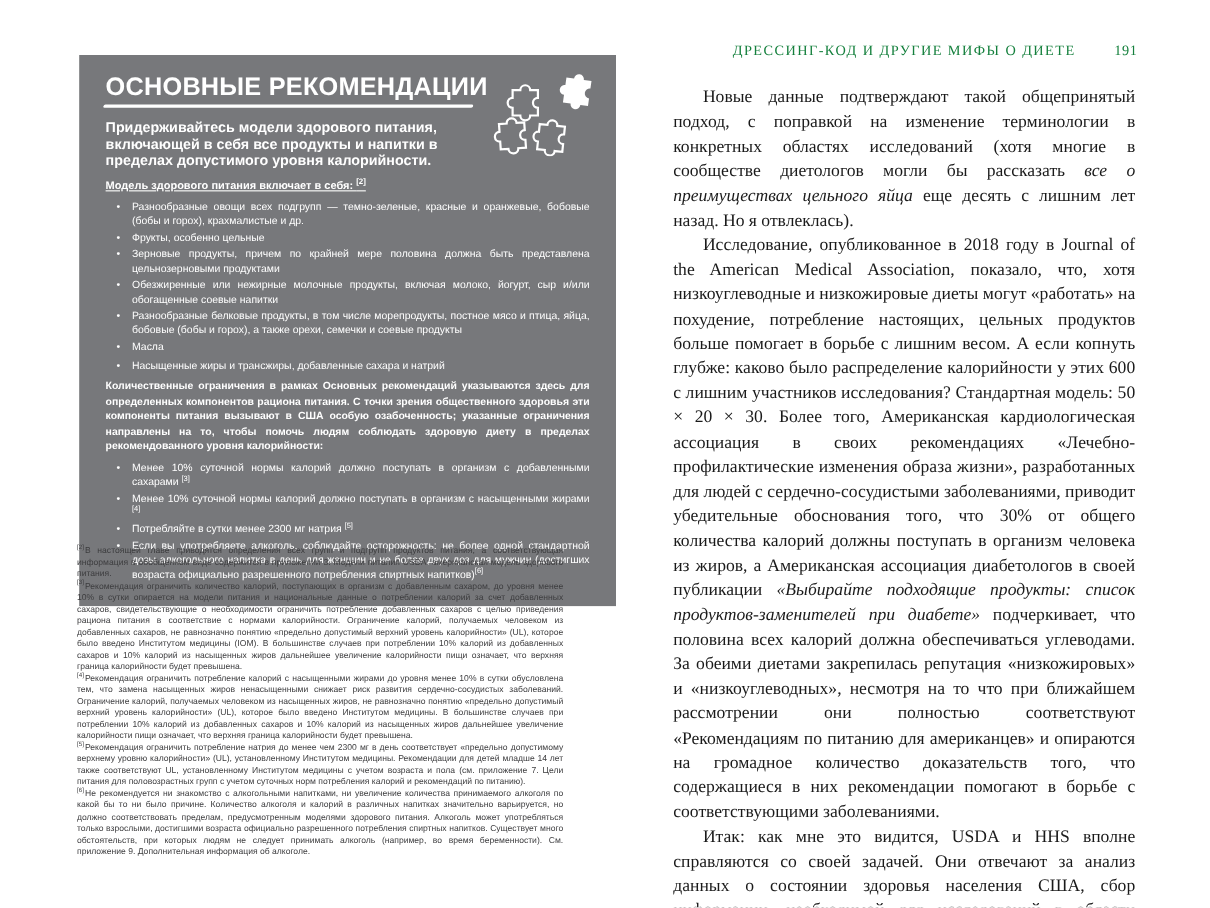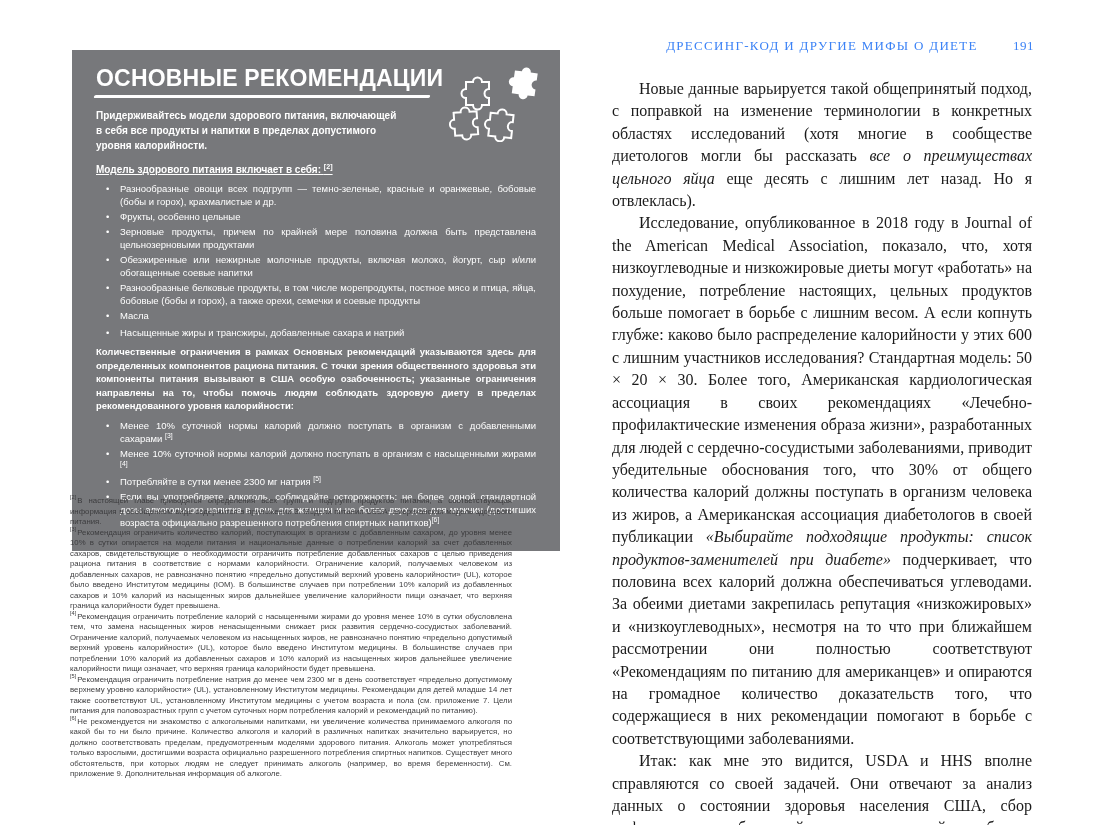--- a/index.html
+++ b/index.html
@@ -10,38 +10,38 @@
   .left-page{position:absolute;left:0;top:0;width:550px;height:825px;}
   .gray-box{position:absolute;left:72px;top:50px;width:488px;min-height:428px;
             background:#77787b;color:#ffffff;box-sizing:border-box;
             padding:16px 24px 18px 24px;}
   .gray-box h1{margin:0;font-size:23px;font-weight:bold;letter-spacing:.2px;line-height:1.1;}
   .brush{width:336px;height:3px;background:#ffffff;border-radius:3px;margin:4px 0 10px -2px;
          transform:skewX(-18deg);}
   .puzzle{position:absolute;top:10px;right:8px;}
   .pz-o{fill:none;stroke:#ffffff;stroke-width:2;}
   .pz-f{fill:#ffffff;stroke:none;}
-  .intro{margin:0 0 10px 0;max-width:302px;font-size:10px;font-weight:bold;line-height:15px;}
+  .intro{margin:0 0 10px 0;max-width:302px;font-size:13px;font-weight:bold;line-height:15px;}
   .subhead{margin:6px 0 6px 0;font-size:10px;font-weight:bold;line-height:13px;text-decoration:underline;}
   .boxpara{margin:6px 0 6px 0;font-size:9.5px;font-weight:bold;line-height:13.5px;text-align:justify;}
   .blist{margin:0 0 4px 0;}
   .bitem{display:flex;font-size:9.5px;line-height:13px;margin:0 0 2px 0;}
   .bitem .bull{flex:0 0 24px;padding-left:10px;box-sizing:border-box;}
   .bitem .btxt{flex:1;text-align:justify;}
   sup{font-size:.72em;line-height:0;}
 
   
   .footnotes{position:absolute;left:70px;top:496px;width:442px;color:#3c3c3e;}
   .fn{margin:0;font-size:7.8px;line-height:10.5px;text-align:justify;}
   .fn sup{margin-right:1px;}
   .source{margin:9px 0 0 0;font-size:7.8px;line-height:10.5px;text-align:justify;}
 
   
   .right-page{position:absolute;left:612px;top:0;width:420px;height:825px;}
-  .running-head{position:relative;margin-top:38px;height:16px;color:#3b82f6;
+  .running-head{position:relative;margin-top:38px;height:16px;color:#15803d;
                 font-family:"Liberation Serif",serif;}
   .rh-title{display:block;text-align:center;font-size:13px;letter-spacing:1.3px;}
   .rh-num{position:absolute;right:-2px;top:0;font-size:13px;letter-spacing:.5px;}
   .body-text{margin-top:24px;color:#1a1a1a;font-family:"Liberation Serif",serif;
              font-size:16px;line-height:22.4px;text-align:justify;}
   .body-text p{margin:0;text-indent:27px;}
 </style>
 </head>
 <body>
 
@@ -135,18 +135,18 @@
   </div>
 
   <div class="right-page">
 
     <div class="running-head">
       <span class="rh-title">ДРЕССИНГ-КОД И ДРУГИЕ МИФЫ О ДИЕТЕ</span>
       <span class="rh-num">191</span>
     </div>
 
     <div class="body-text">
-      <p><span>Новые данные варьируется такой общепринятый подход, с поправкой на изменение терминологии в конкретных областях исследований (хотя многие в сообществе диетологов могли бы рассказать </span><span style="font-style: italic;">все о преимуществах цельного яйца</span><span> еще десять с лишним лет назад. Но я отвлеклась).</span></p>
+      <p><span>Новые данные подтверждают такой общепринятый подход, с поправкой на изменение терминологии в конкретных областях исследований (хотя многие в сообществе диетологов могли бы рассказать </span><span style="font-style: italic;">все о преимуществах цельного яйца</span><span> еще десять с лишним лет назад. Но я отвлеклась).</span></p>
       <p><span>Исследование, опубликованное в 2018 году в Journal of the American Medical Association, показало, что, хотя низкоуглеводные и низкожировые диеты могут «работать» на похудение, потребление настоящих, цельных продуктов больше помогает в борьбе с лишним весом. А если копнуть глубже: каково было распределение калорийности у этих 600 с лишним участников исследования? Стандартная модель: 50 × 20 × 30. Более того, Американская кардиологическая ассоциация в своих рекомендациях «Лечебно-профилактические изменения образа жизни», разработанных для людей с сердечно-сосудистыми заболеваниями, приводит убедительные обоснования того, что 30% от общего количества калорий должны поступать в организм человека из жиров, а Американская ассоциация диабетологов в своей публикации </span><span style="font-style: italic;">«Выбирайте подходящие продукты: список продуктов-заменителей при диабете»</span><span> подчеркивает, что половина всех калорий должна обеспечиваться углеводами. За обеими диетами закрепилась репутация «низкожировых» и «низкоуглеводных», несмотря на то что при ближайшем рассмотрении они полностью соответствуют «Рекомендациям по питанию для американцев» и опираются на громадное количество доказательств того, что содержащиеся в них рекомендации помогают в борьбе с соответствующими заболеваниями.</span></p>
       <p><span>Итак: как мне это видится, USDA и HHS вполне справляются со своей задачей. Они отвечают за анализ данных о состоянии здоровья населения США, сбор информации, необходимой для исследований в области биологии человека и сельскохозяйственной химии, проведение исследований по проблемам экологии, а также за разработку </span></p>
     </div>
   </div>
 </div>
 
 </body></html>

